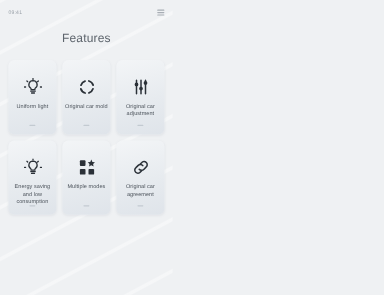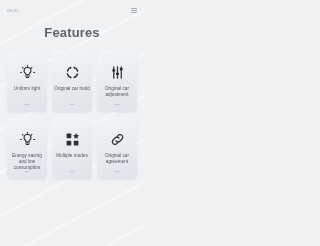--- a/index.html
+++ b/index.html
@@ -73,23 +73,23 @@
   .menu-icon i {
     display: block;
     height: 1px;
     background: #a7adb4;
     border-radius: 1px;
   }
 
   
   .page-title {
     text-align: center;
-    font-size: 13px;
+    font-size: 10px;
     color: #5d646c;
-    font-weight: 700;
+    font-weight: 400;
     letter-spacing: .15px;
     margin: 7px 0 0 0;
     line-height: 12px;
   }
 
   
   .grid {
     margin-top: 11px;
     padding: 0 7px;
     display: grid;

